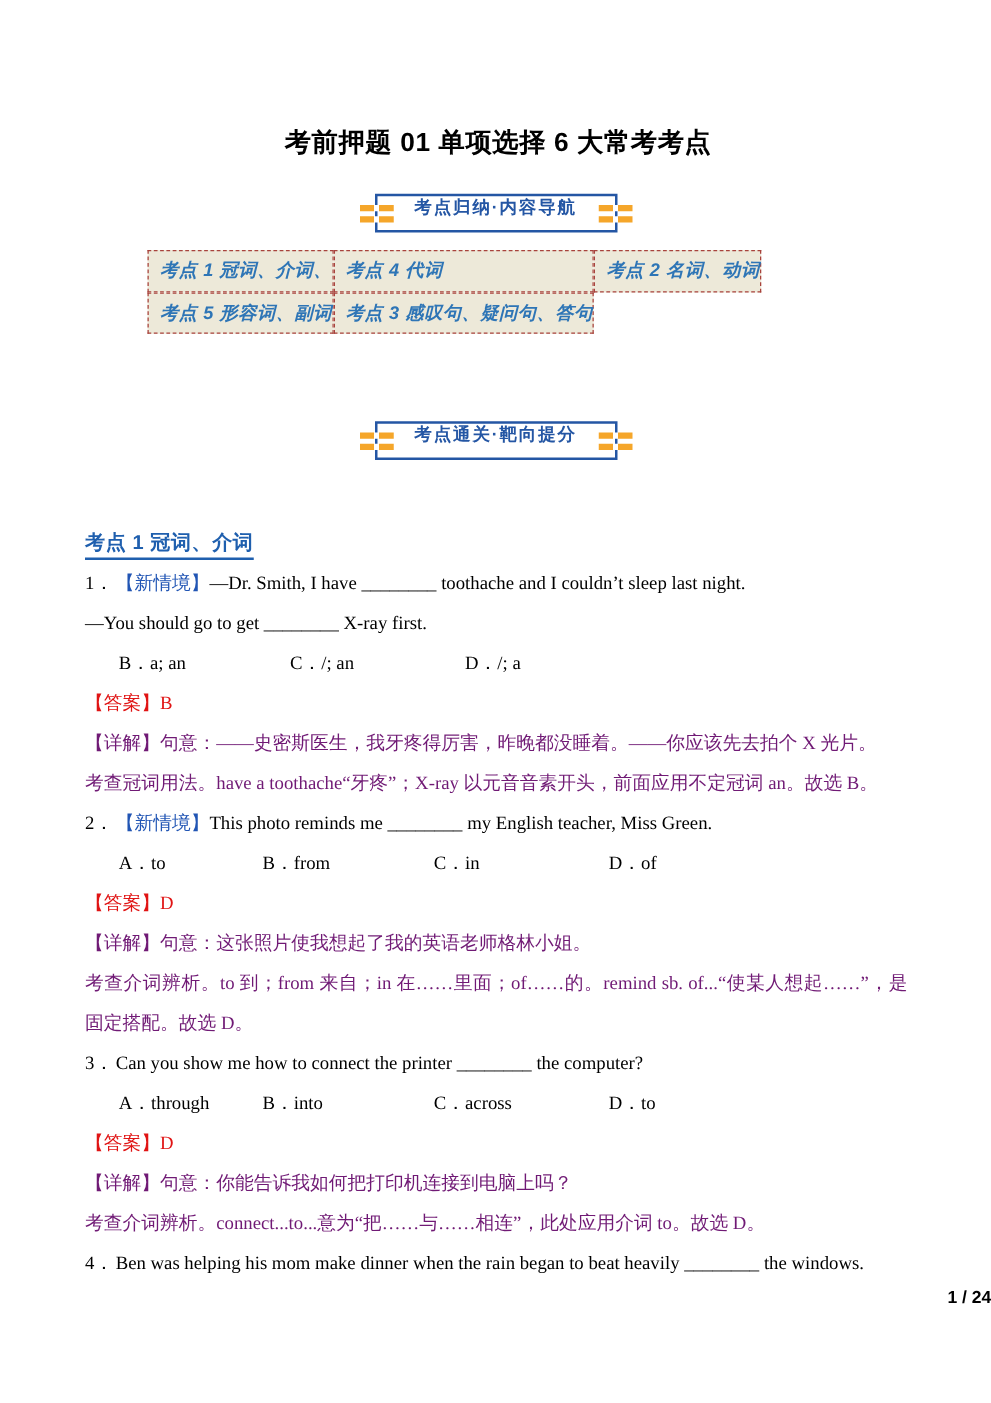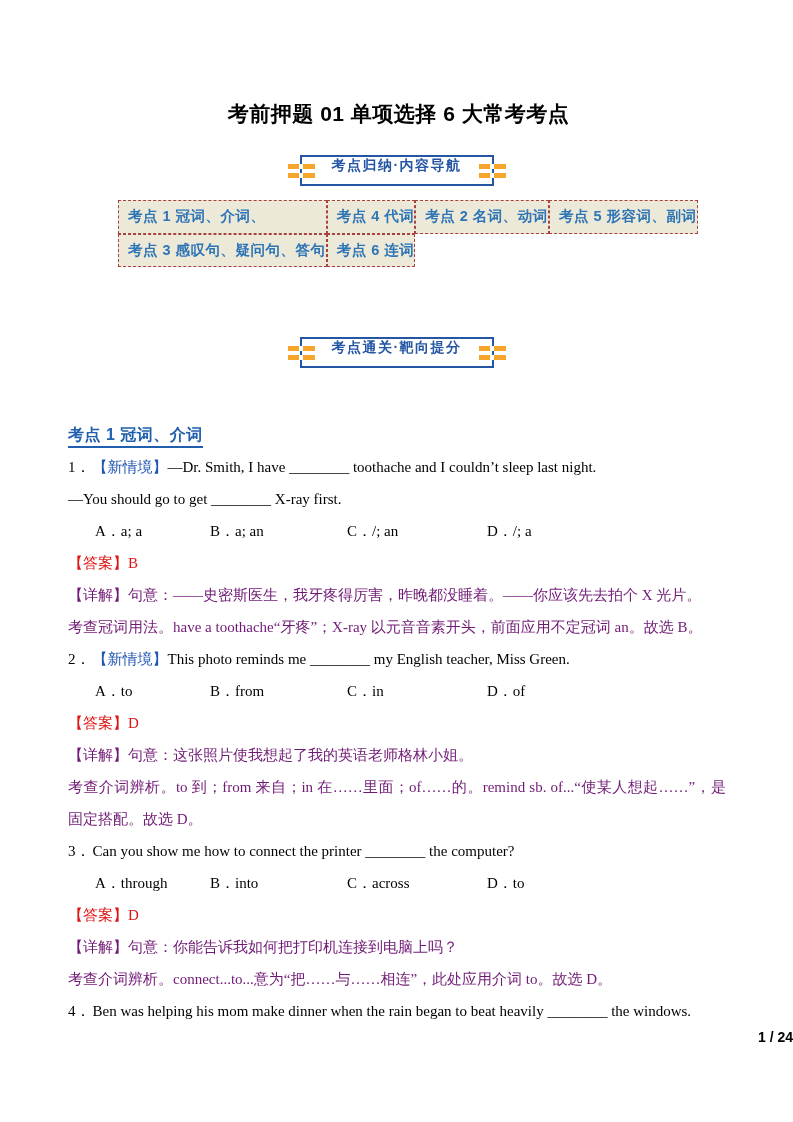--- a/index.html
+++ b/index.html
@@ -63,21 +63,22 @@
     height: 5px;
     background: linear-gradient(90deg, #f5a62a 0 42%, #ffffff 42% 56%, #f5a62a 56% 100%);
   }
   
   .topics {
     position: absolute;
     top: 200px;
     left: 118px;
     width: 465px;
     display: grid;
-    grid-template-columns: 1fr 1fr 1fr 1fr;
+    grid-template-columns: 1fr 1fr 1fr;
+    font-style: italic;
   }
   .topic-cell {
     height: 33.5px;
     background: #ede9d9;
     border: 1.4px dashed #a8423c;
     display: flex;
     align-items: center;
     padding-left: 9px;
     font-family: "Liberation Sans", sans-serif;
     font-size: 14.5px;
@@ -142,21 +143,20 @@
         <span class="bar"></span>
       </span>
   </div>
 
   <div class="topics">
     <div class="topic-cell">考点 1 冠词、介词、</div>
     <div class="topic-cell">考点 4 代词</div>
     <div class="topic-cell">考点 2 名词、动词</div>
     <div class="topic-cell">考点 5 形容词、副词</div>
     <div class="topic-cell">考点 3 感叹句、疑问句、答句</div>
-    <div class="topic-cell">考点 6 连词</div>
   </div>
 
   <div class="banner banner-pass">
     <span class="deco deco-left">
         <span class="bar"></span>
         <span class="bar"></span>
       </span>
     <span class="banner-label">考点通关·靶向提分</span>
     <span class="deco deco-right">
         <span class="bar"></span>
@@ -164,21 +164,20 @@
       </span>
   </div>
 
   <div class="content">
 
     <p><span class="section-heading">考点 1 冠词、介词</span></p>
 
     <p><span class="qnum">1．</span><span class="tag">【新情境】</span><span>—Dr. Smith, I have ________ toothache and I couldn’t sleep last night.</span></p>
     <p>—You should go to get ________ X-ray first.</p>
     <p class="opts">
-      <span class="opt-a">A．a; a</span>
       <span class="opt-b">B．a; an</span>
       <span class="opt-c">C．/; an</span>
       <span class="opt-d">D．/; a</span>
     </p>
     <p class="answer">【答案】B</p>
     <p class="analysis">【详解】句意：——史密斯医生，我牙疼得厉害，昨晚都没睡着。——你应该先去拍个 X 光片。</p>
     <p class="analysis">考查冠词用法。have a toothache“牙疼”；X-ray 以元音音素开头，前面应用不定冠词 an。故选 B。</p>
 
     <p><span class="qnum">2．</span><span class="tag">【新情境】</span><span>This photo reminds me ________ my English teacher, Miss Green.</span></p>
     <p class="opts">

